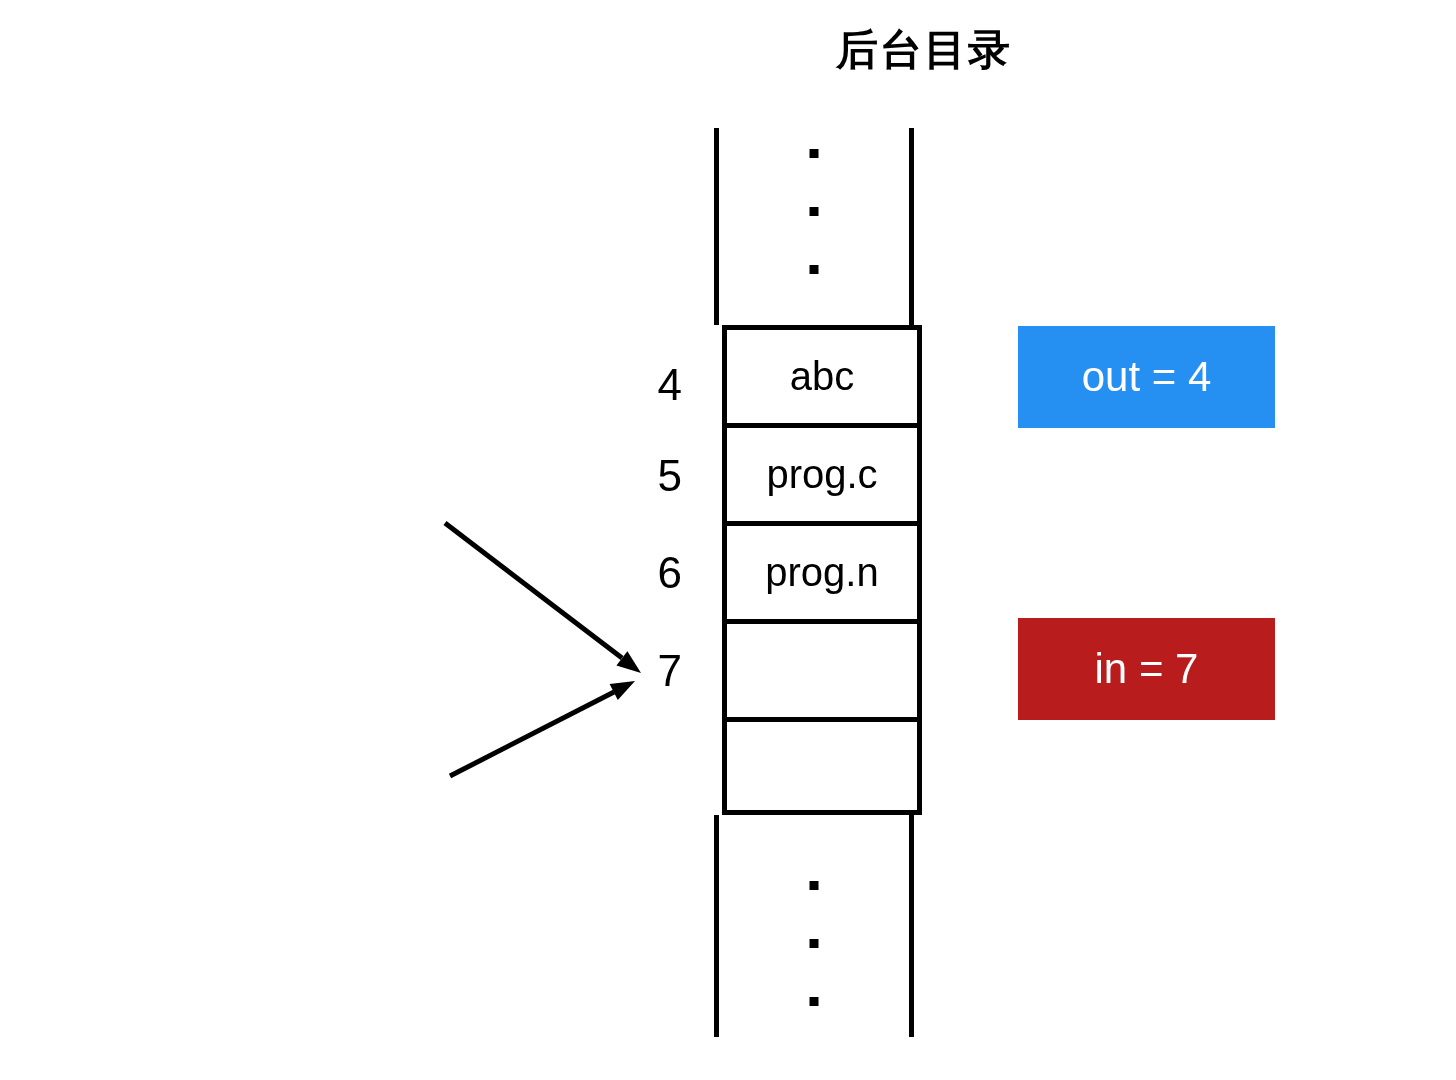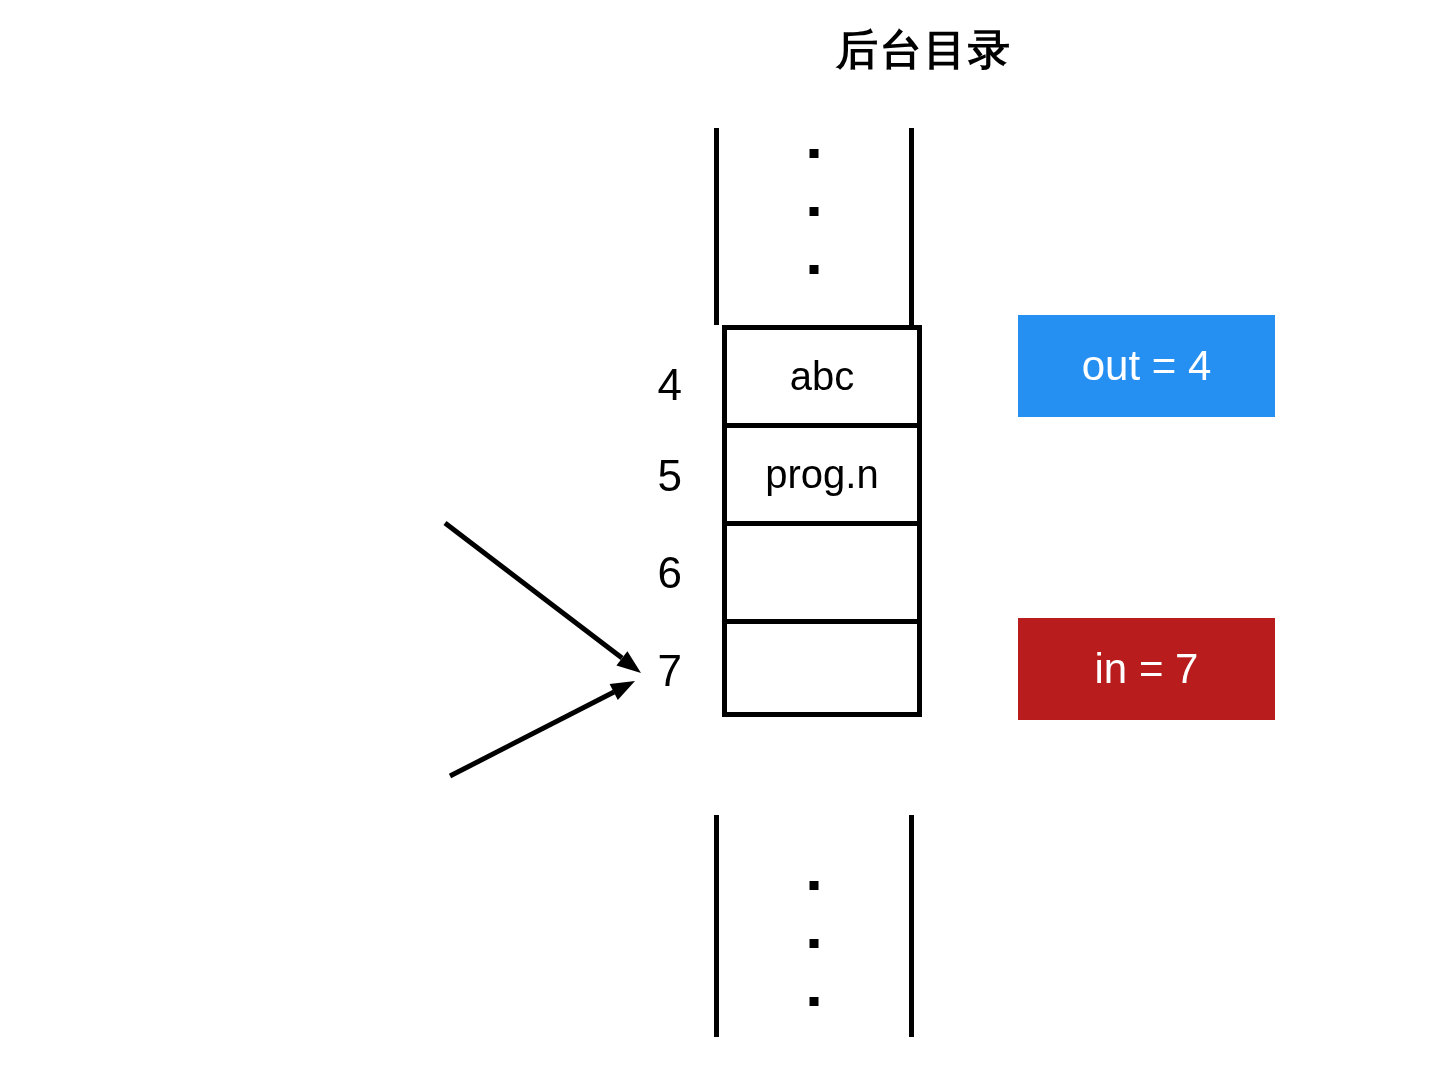--- a/index.html
+++ b/index.html
@@ -121,20 +121,21 @@
   <div class="col-open col-top">
     <div class="dots">
       <div class="dot"></div>
       <div class="dot"></div>
       <div class="dot"></div>
     </div>
   </div>
 
   <div class="rows">
     <div class="row">abc</div>
+    <div class="row">prog.c</div>
     <div class="row">prog.n</div>
     <div class="row"></div>
     <div class="row"></div>
   </div>
 
   <div class="idx" style="top:355px">4</div>
   <div class="idx" style="top:446px">5</div>
   <div class="idx" style="top:543px">6</div>
   <div class="idx" style="top:641px">7</div>
 
@@ -151,20 +152,20 @@
     <g>
       <line x1="445" y1="523" x2="622" y2="658" stroke="#000" stroke-width="5"></line>
       <polygon points="641,673 616.4,665.5 627.4,651.3" fill="#000"></polygon>
     </g>
     <g>
       <line x1="450" y1="776" x2="614" y2="692" stroke="#000" stroke-width="5"></line>
       <polygon points="635,681 617.8,700 609.6,684" fill="#000"></polygon>
     </g>
   </svg>
 
-  <div class="badge" style="top:315px; background:#2590F2;">
+  <div class="badge" style="top:326px; background:#2590F2;">
     <span>out = 4</span>
   </div>
   <div class="badge" style="top:618px; background:#b91c1c;">
     <span>in = 7</span>
   </div>
 
 </div>
 
 </body></html>

